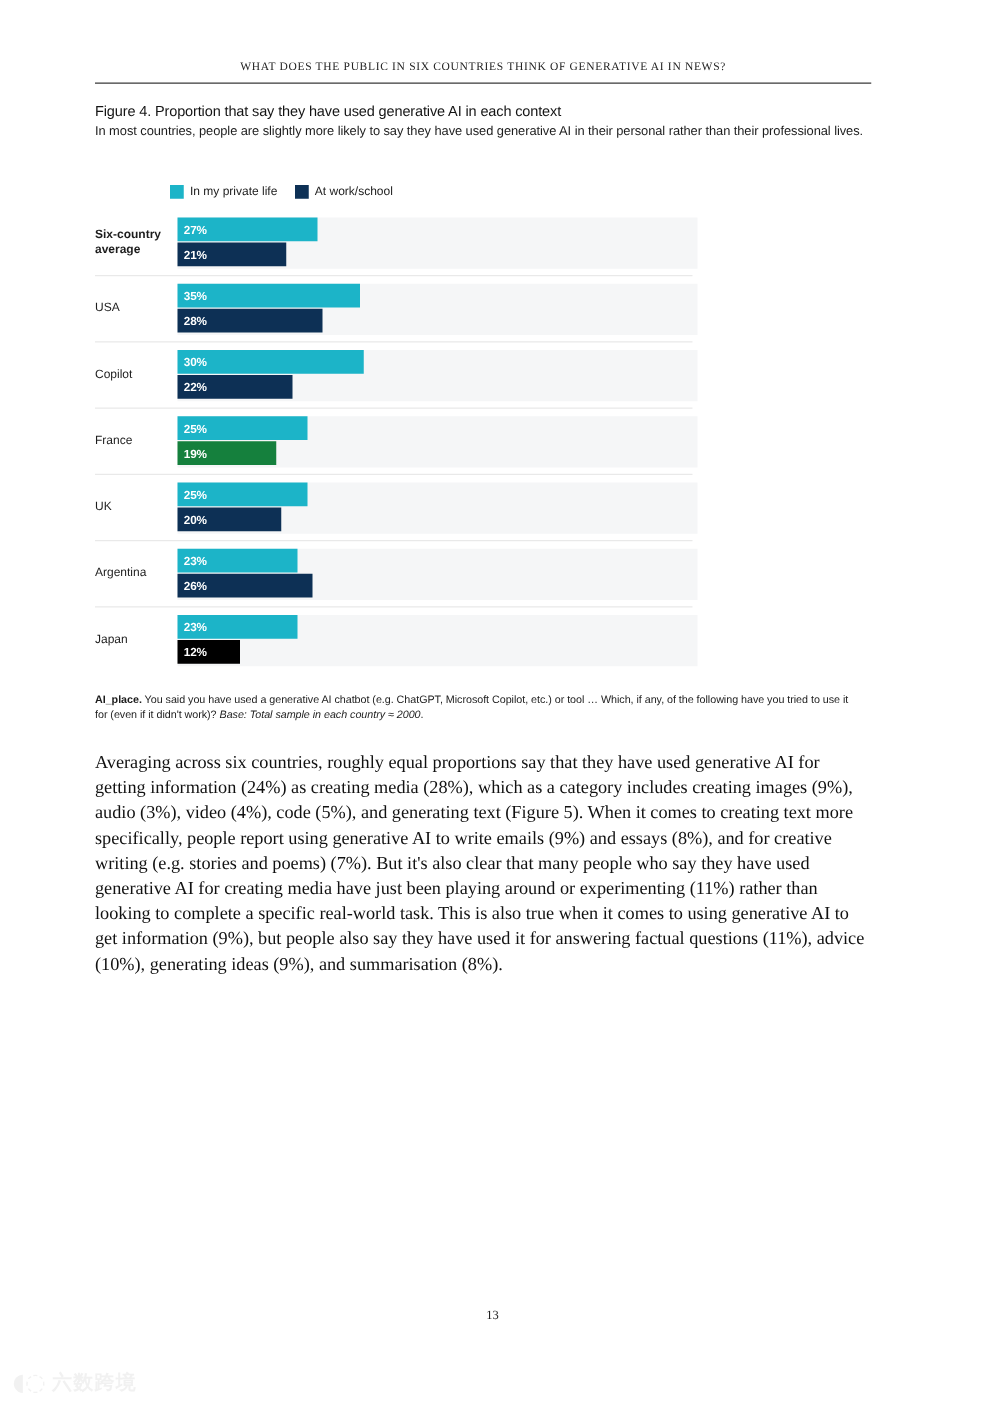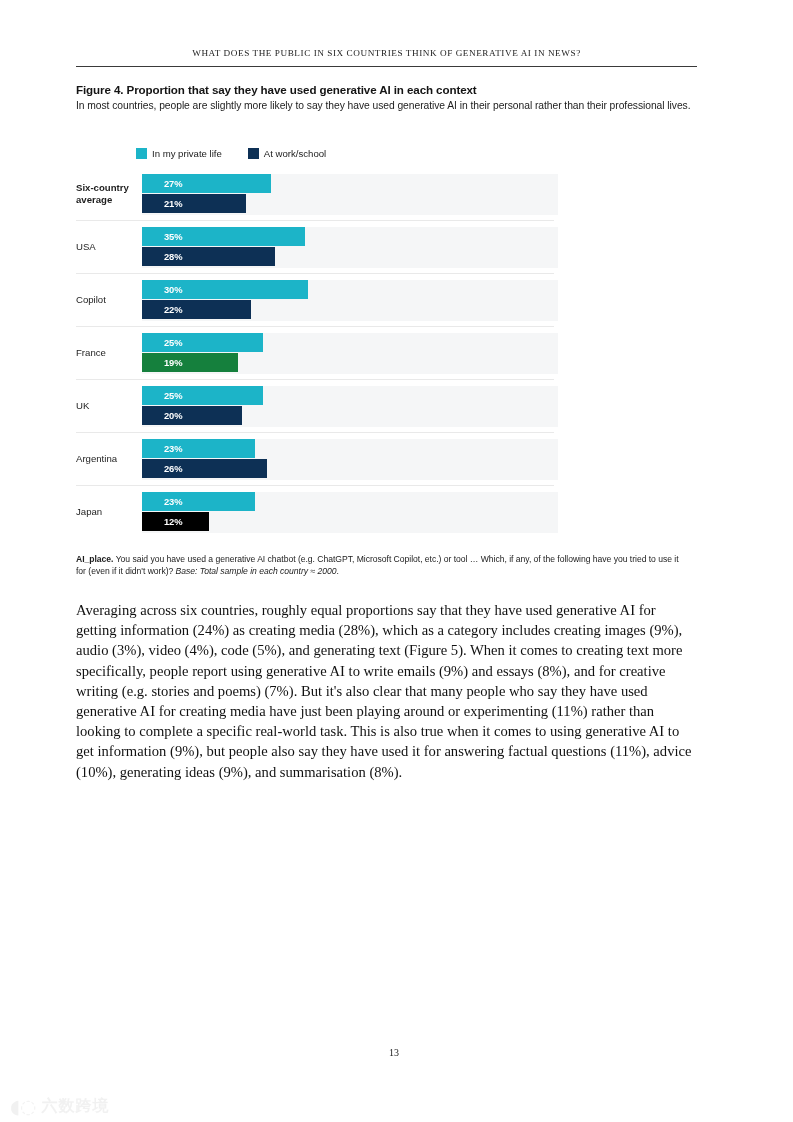--- a/index.html
+++ b/index.html
@@ -44,21 +44,21 @@
     background: #3a3a3a;
   }
 
   
   .fig-title {
     position: absolute;
     left: 76px;
     top: 79px;
     width: 625px;
     font-size: 11.6px;
-    font-weight: bold;
+    font-weight: normal;
     color: #141414;
     letter-spacing: -0.1px;
   }
   .fig-sub {
     position: absolute;
     left: 76px;
     top: 95px;
     width: 616px;
     font-size: 10.3px;
     line-height: 13.6px;
@@ -66,21 +66,21 @@
     letter-spacing: -0.05px;
   }
 
   
   .legend {
     position: absolute;
     left: 136px;
     top: 144px;
     display: flex;
     align-items: center;
-    gap: 26px;
+    gap: 14px;
   }
   .legend-item {
     display: flex;
     align-items: center;
     gap: 5px;
   }
   .legend-swatch {
     width: 11px;
     height: 11px;
     display: block;
@@ -127,21 +127,20 @@
     width: 416px;
     height: 41px;
     background: #f5f6f7;
   }
   .bar {
     position: absolute;
     left: 0;
     height: 19px;
     display: flex;
     align-items: center;
-    padding-left: 17px;
   }
   .bar.private { top: 6px; background: #1cb4c8; }
   .bar.work    { top: 26px; background: #0d3055; }
   .bar-value {
     color: #ffffff;
     font-size: 9.4px;
     font-weight: bold;
     padding-left: 5px;
     white-space: nowrap;
     letter-spacing: -0.1px;

